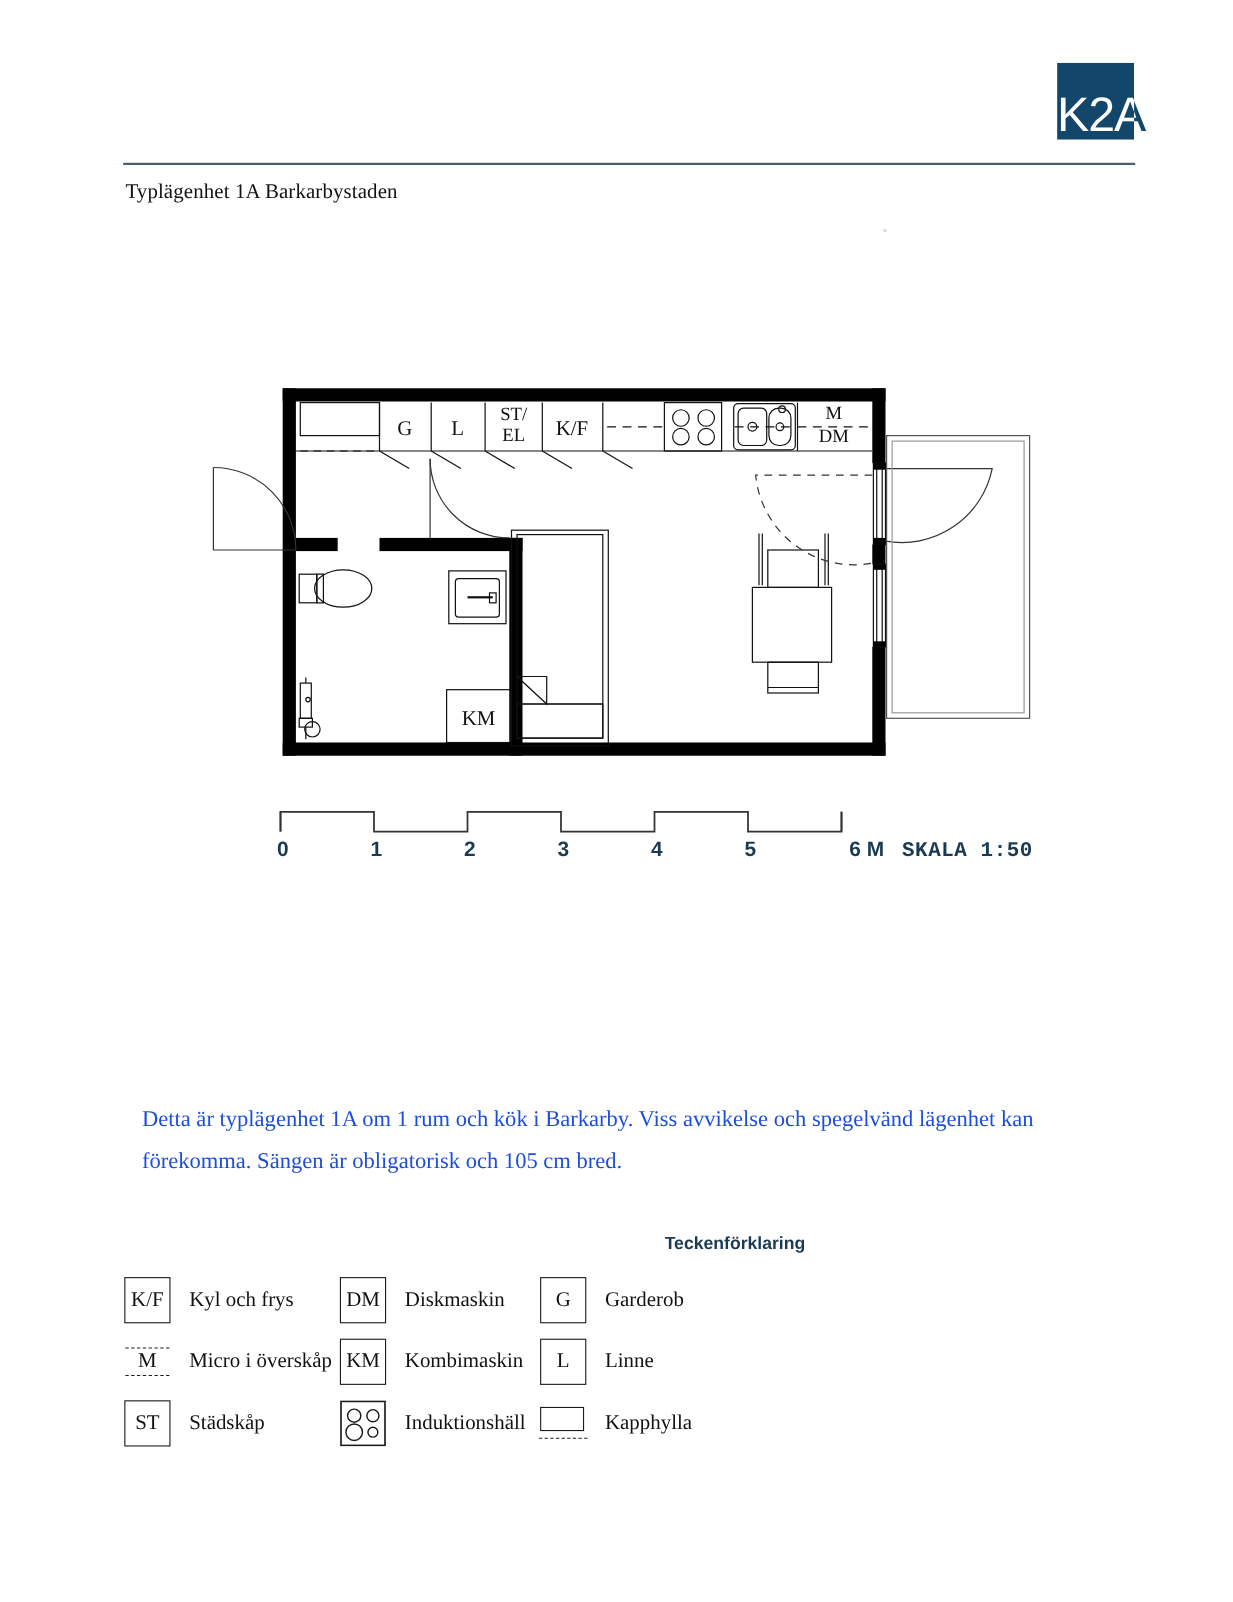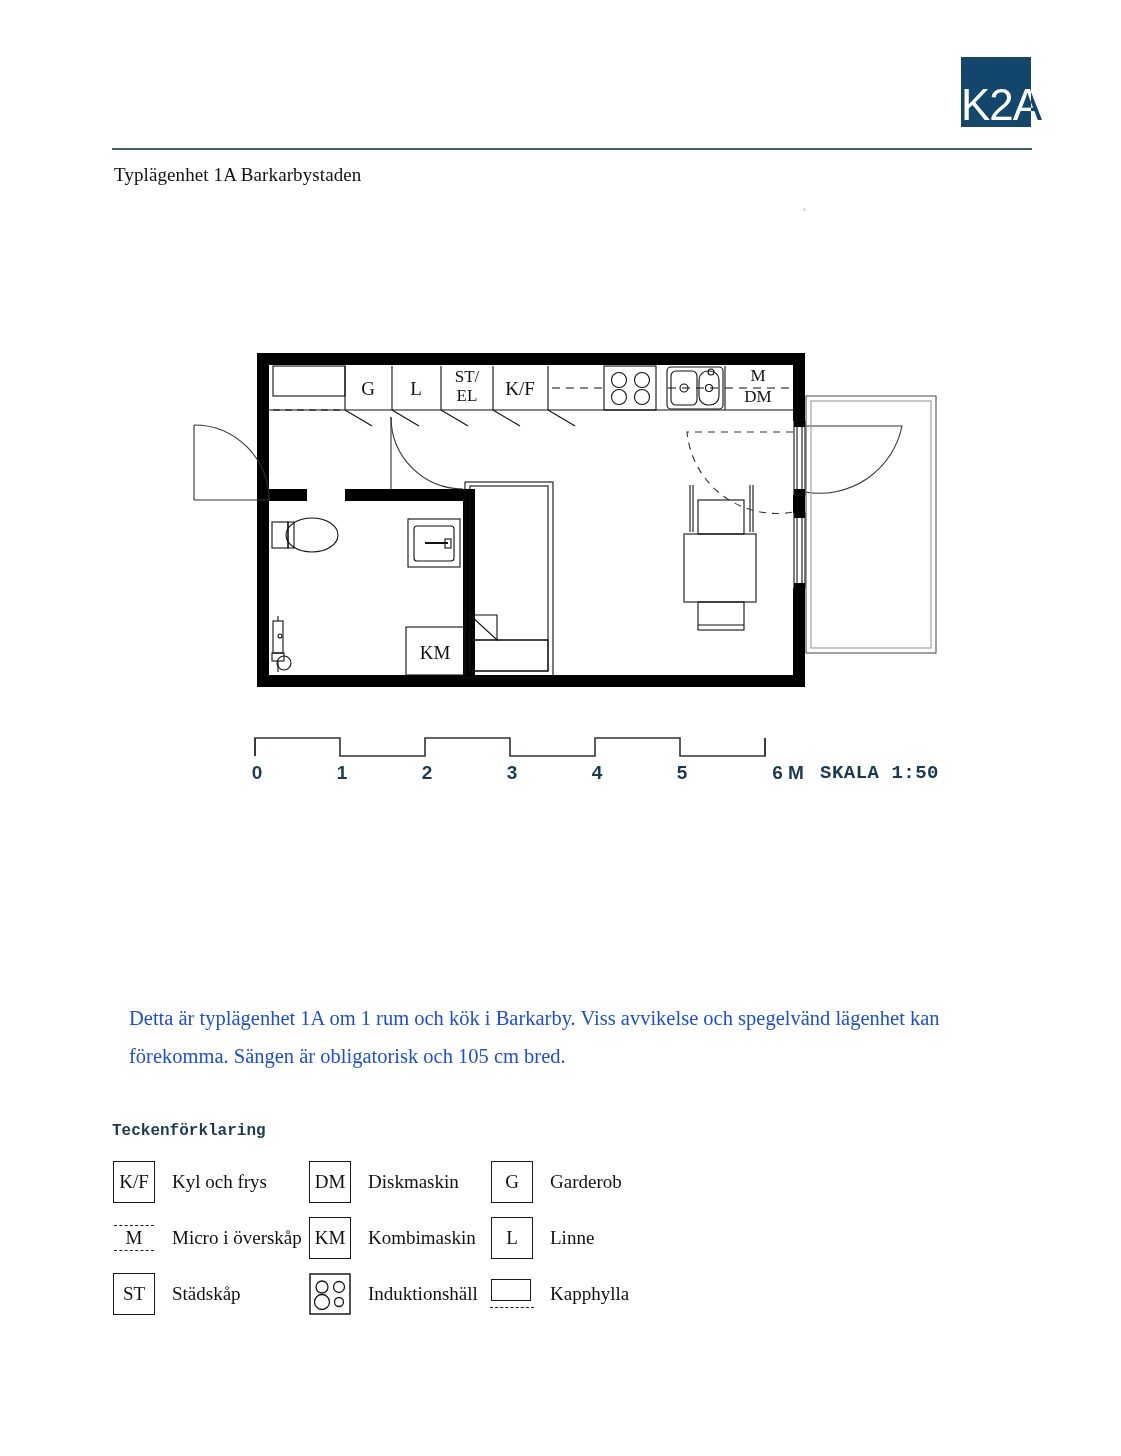--- a/index.html
+++ b/index.html
@@ -185,25 +185,26 @@
   }
 
   
   #legend {
     position: absolute;
     left: 112px;
     top: 1122px;
     width: 620px;
   }
   #legend-title {
-    font-family: Liberation Mono, monospace;
+    font-family: Liberation Sans, sans-serif;
     font-weight: bold;
     font-size: 16px;
     color: #1b3a52;
     margin: 0 0 14px 0;
+    text-align: right;
   }
   .legend-grid {
     display: grid;
     grid-template-columns: 196px 182px 200px;
     grid-auto-rows: 56px;
   }
   .legend-item {
     display: flex;
     align-items: center;
   }

